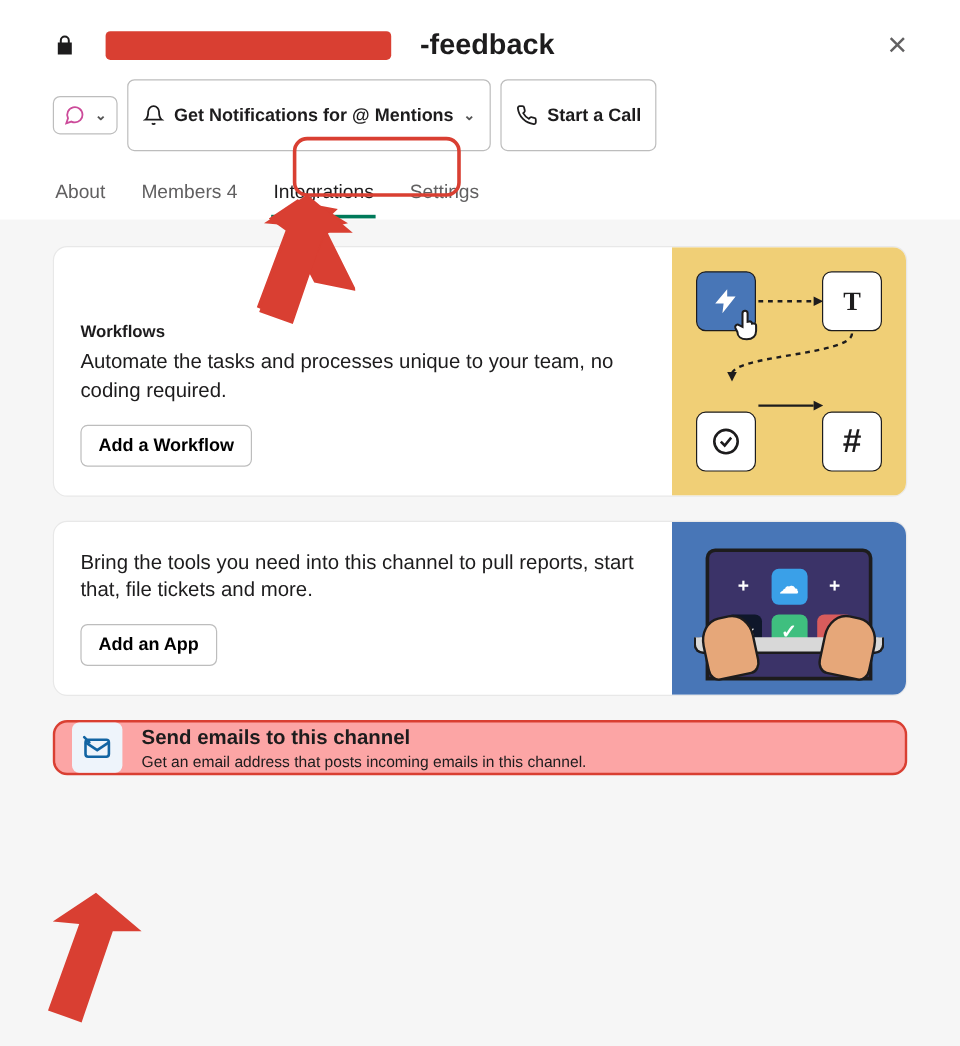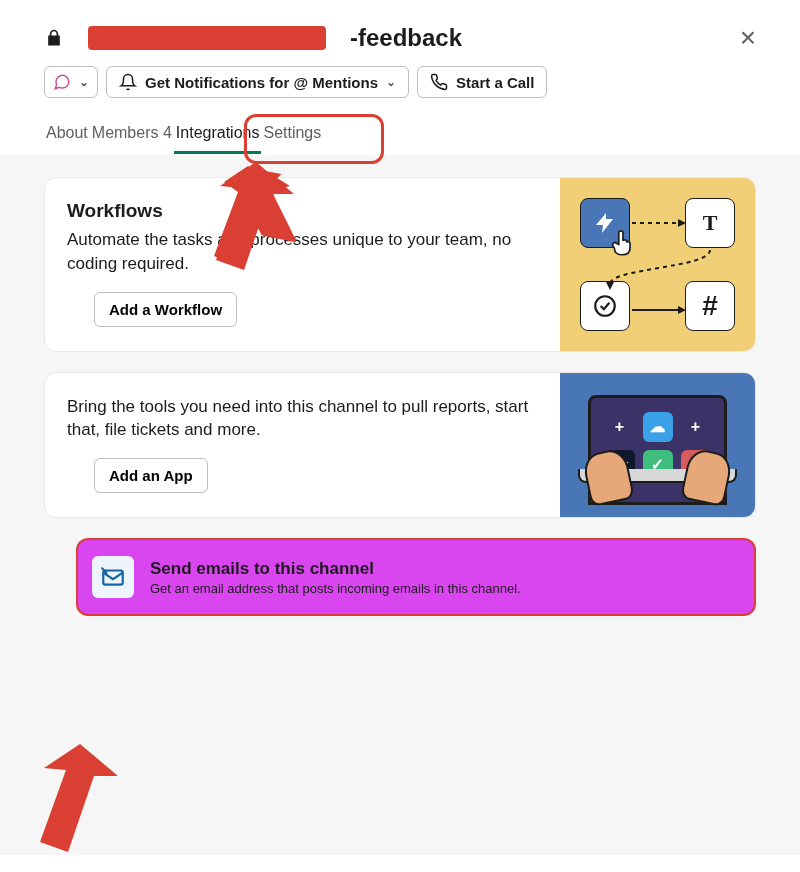--- a/index.html
+++ b/index.html
@@ -40,35 +40,36 @@
   .actions-row {
     padding: 4px 44px 14px 44px;
     display: flex;
     gap: 8px;
     align-items: center;
   }
   .btn {
     border: 1px solid #bdbdbd;
     background: #fff;
     border-radius: 6px;
-    padding: 6px 12px;
+    padding: 20px 12px;
     font-size: 15px;
     font-weight: 700;
     display: inline-flex;
     align-items: center;
     gap: 8px;
     cursor: pointer;
     color: #1d1c1d;
   }
   .btn.small { padding: 6px 8px; }
   .link-icon { width: 18px; height: 18px; }
   .chev { font-size: 12px; color: #555; }
   .tabs {
     padding: 0 44px;
     display: flex;
+    gap: 26px;
     border-bottom: 1px solid transparent;
     position: relative;
   }
   .tab {
     padding: 12px 2px;
     font-size: 16px;
     color: #616061;
     cursor: pointer;
     position: relative;
   }
@@ -94,39 +95,39 @@
     border-radius: 12px;
     display: flex;
     overflow: hidden;
     margin-bottom: 20px;
   }
   .card-body {
     flex: 1;
     padding: 22px 22px 24px 22px;
   }
   .card-body h3 {
-    font-size: 19px;
+    font-size: 14px;
     font-weight: 900;
     margin-bottom: 6px;
+    margin-top: 40px;
   }
   .card-body p {
     font-size: 17px;
     line-height: 1.4;
     color: #1d1c1d;
     margin-bottom: 16px;
   }
   .card-btn {
     border: 1px solid #bdbdbd;
     background: #fff;
     border-radius: 6px;
     padding: 8px 14px;
     font-size: 15px;
     font-weight: 700;
     cursor: pointer;
-    margin-left: 27px;
   }
   .card-illus {
     width: 195px;
     position: relative;
     flex-shrink: 0;
   }
   .illus-wf { background: #f0cf76; }
   .illus-app { background: #4876b7; }
   .wf-tile {
     position: absolute;
@@ -142,25 +143,24 @@
   }
   .wf-tile.bolt {
     background: #4876b7;
     color: #fff;
     border-color: #1d1c1d;
   }
   .email-row {
     display: flex;
     align-items: center;
     gap: 16px;
-    padding: 16px 14px;
+    padding: 0 14px;
     border: 2.5px solid #d93f32;
     border-radius: 12px;
-    background: #d946ef;
-    margin-left: 32px;
+    background: #fca5a5;
   }
   .email-icon-box {
     width: 42px; height: 42px;
     background: #eef4fb;
     border-radius: 6px;
     display: flex;
     align-items: center;
     justify-content: center;
   }
   .email-text h4 {

